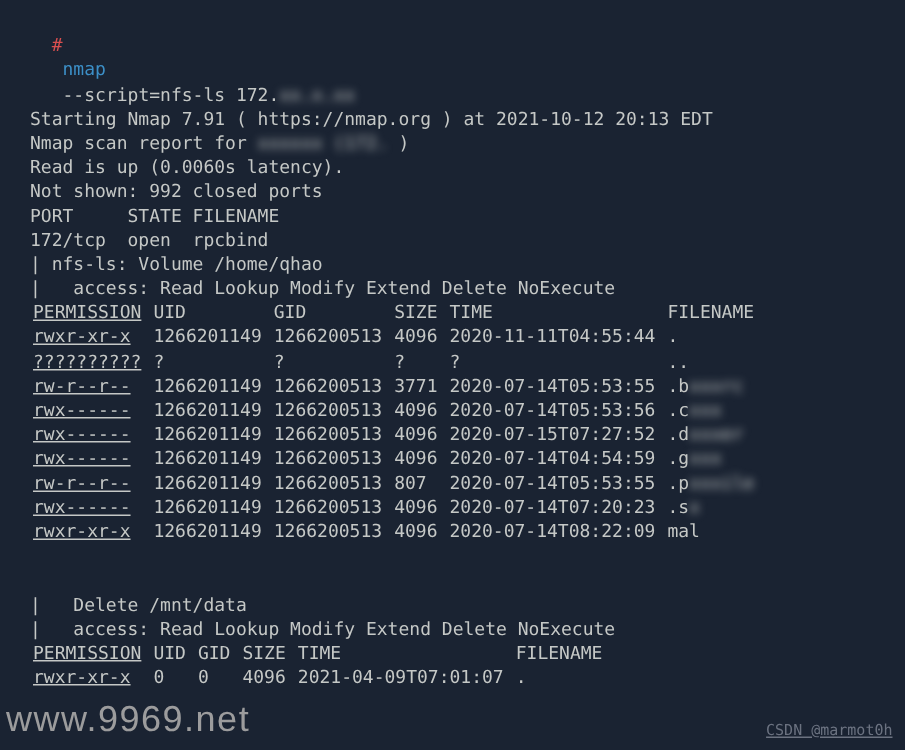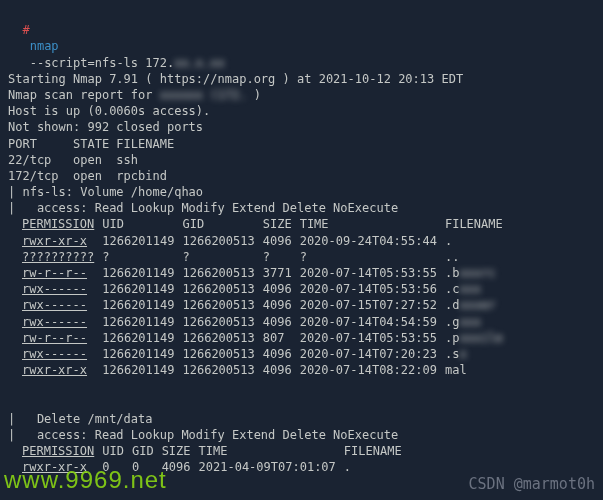--- a/index.html
+++ b/index.html
@@ -11,62 +11,62 @@
     font-size: 12px;
     line-height: 1.35;
     width: 603px;
     height: 500px;
     box-sizing: border-box;
     overflow: hidden;
     position: relative;
   }
   .prompt-hash { color: #d94f4f; }
   .prompt-cmd { color: #3c8fc7; }
-  .line { white-space: pre; }
+  .line { white-space: pre; margin-left: 12px; }
   .blur {
     filter: blur(3px);
     display: inline-block;
   }
   .watermark {
     position: absolute;
     bottom: 4px;
     left: 4px;
-    color: #84cc16;
+    color: #a3a3a3;
     font-size: 24px;
     font-family: sans-serif;
     letter-spacing: 1px;
     opacity: 0.95;
   }
   .credit {
     position: absolute;
     bottom: 6px;
     right: 8px;
     color: #6b7280;
-    font-size: 15px;
+    font-size: 10px;
+    text-decoration: underline;
   }
   table { border-collapse: collapse; }
   td { padding: 0 8px 0 0; white-space: pre; }
   td:first-child { padding-left: 14px; text-decoration: underline; }
 </style>
 </head>
 <body>
 
 <div class="line">
   <span class="prompt-hash">#</span>
   <span> </span><span class="prompt-cmd">nmap</span>
   <span> </span><span>--script=nfs-ls 172.</span><span class="blur">xx.x.xx</span>
 </div>
 
 <div class="line">Starting Nmap 7.91 ( https://nmap.org ) at 2021-10-12 20:13 EDT</div>
 <div class="line"><span>Nmap scan report for </span><span class="blur">xxxxxx (172.</span><span> )</span></div>
-<div class="line">Host is up (0.0060s access).</div>
+<div class="line">Read is up (0.0060s latency).</div>
 <div class="line">Not shown: 992 closed ports</div>
 <div class="line">PORT     STATE FILENAME</div>
 <div id="ports">
-    <div class="line">22/tcp   open  ssh</div>
     <div class="line">172/tcp  open  rpcbind</div>
   </div>
 
 <div class="line">| nfs-ls: Volume /home/qhao</div>
 <div class="line">|   access: Read Lookup Modify Extend Delete NoExecute</div>
 
 <table>
   <tbody>
       <tr>
     <td>PERMISSION</td>
@@ -76,21 +76,21 @@
         <td>TIME</td>
         <td>FILENAME</td>
   </tr>
   </tbody>
     <tbody id="tb1">
       <tr>
         <td>rwxr-xr-x</td>
         <td>1266201149</td>
         <td>1266200513</td>
         <td>4096</td>
-        <td>2020-09-24T04:55:44</td>
+        <td>2020-11-11T04:55:44</td>
         <td><span>.</span></td>
       </tr>
       <tr>
         <td>??????????</td>
         <td>?</td>
         <td>?</td>
         <td>?</td>
         <td>?</td>
         <td><span>..</span></td>
       </tr>

